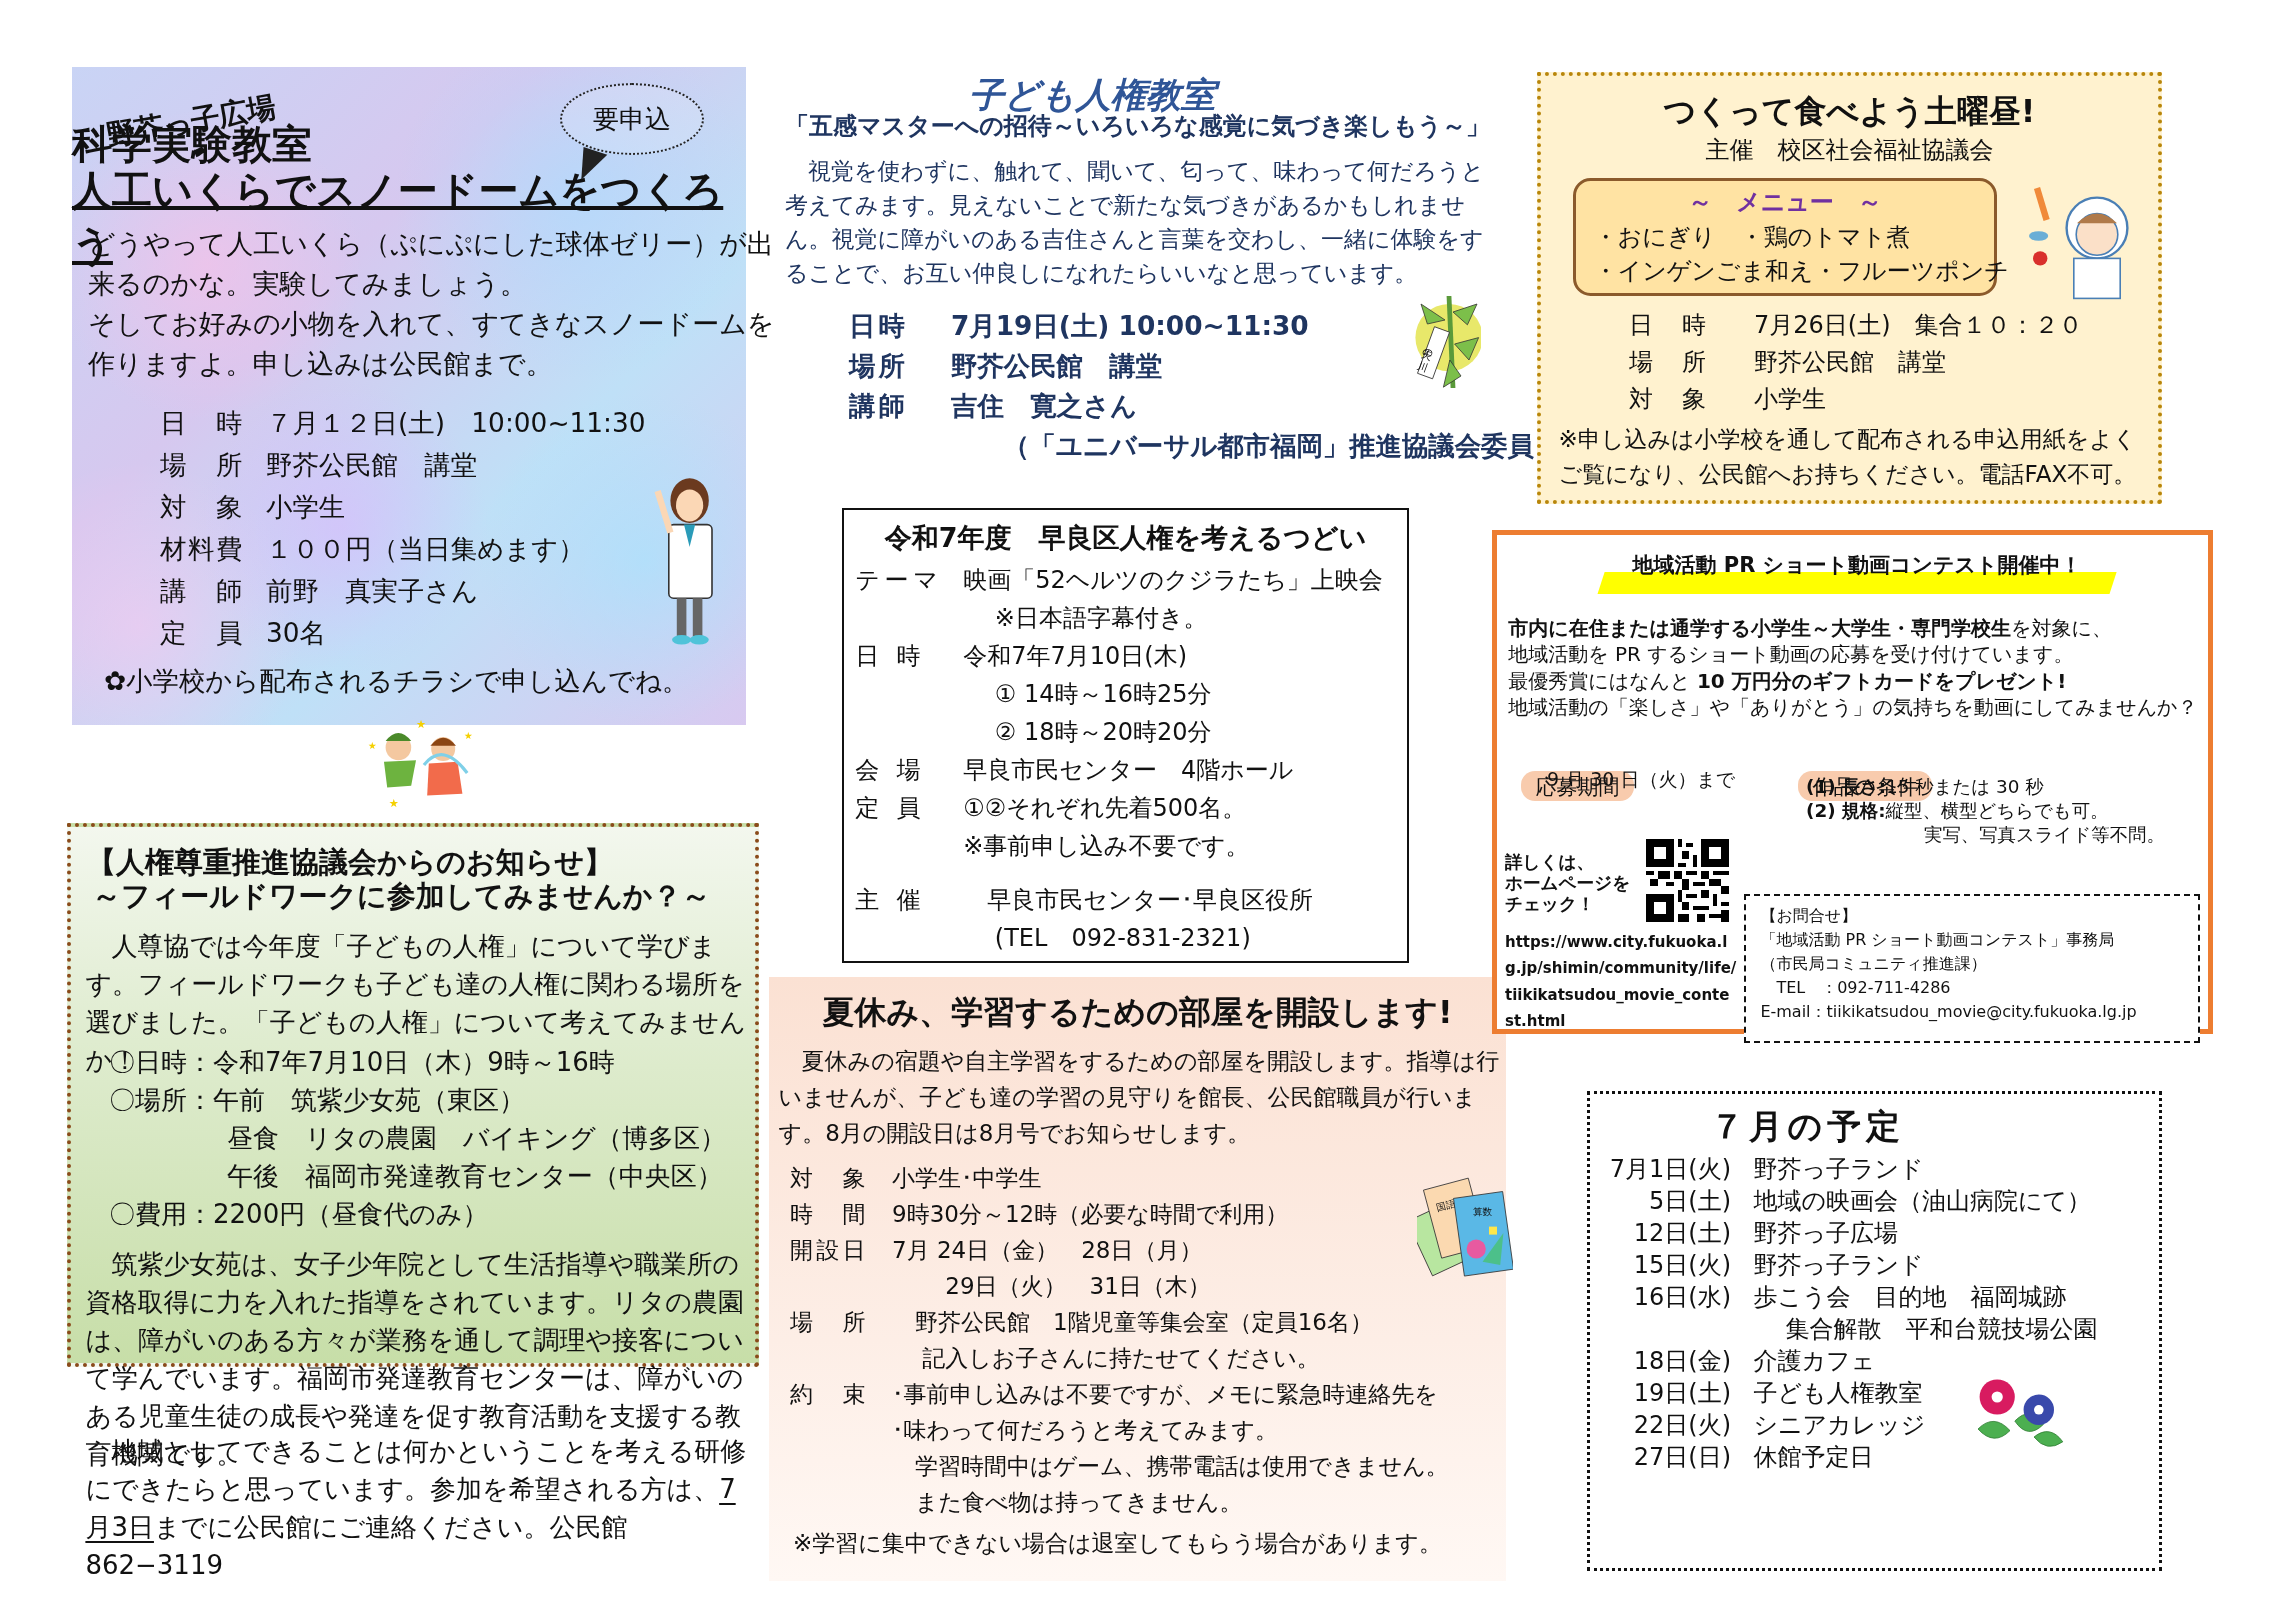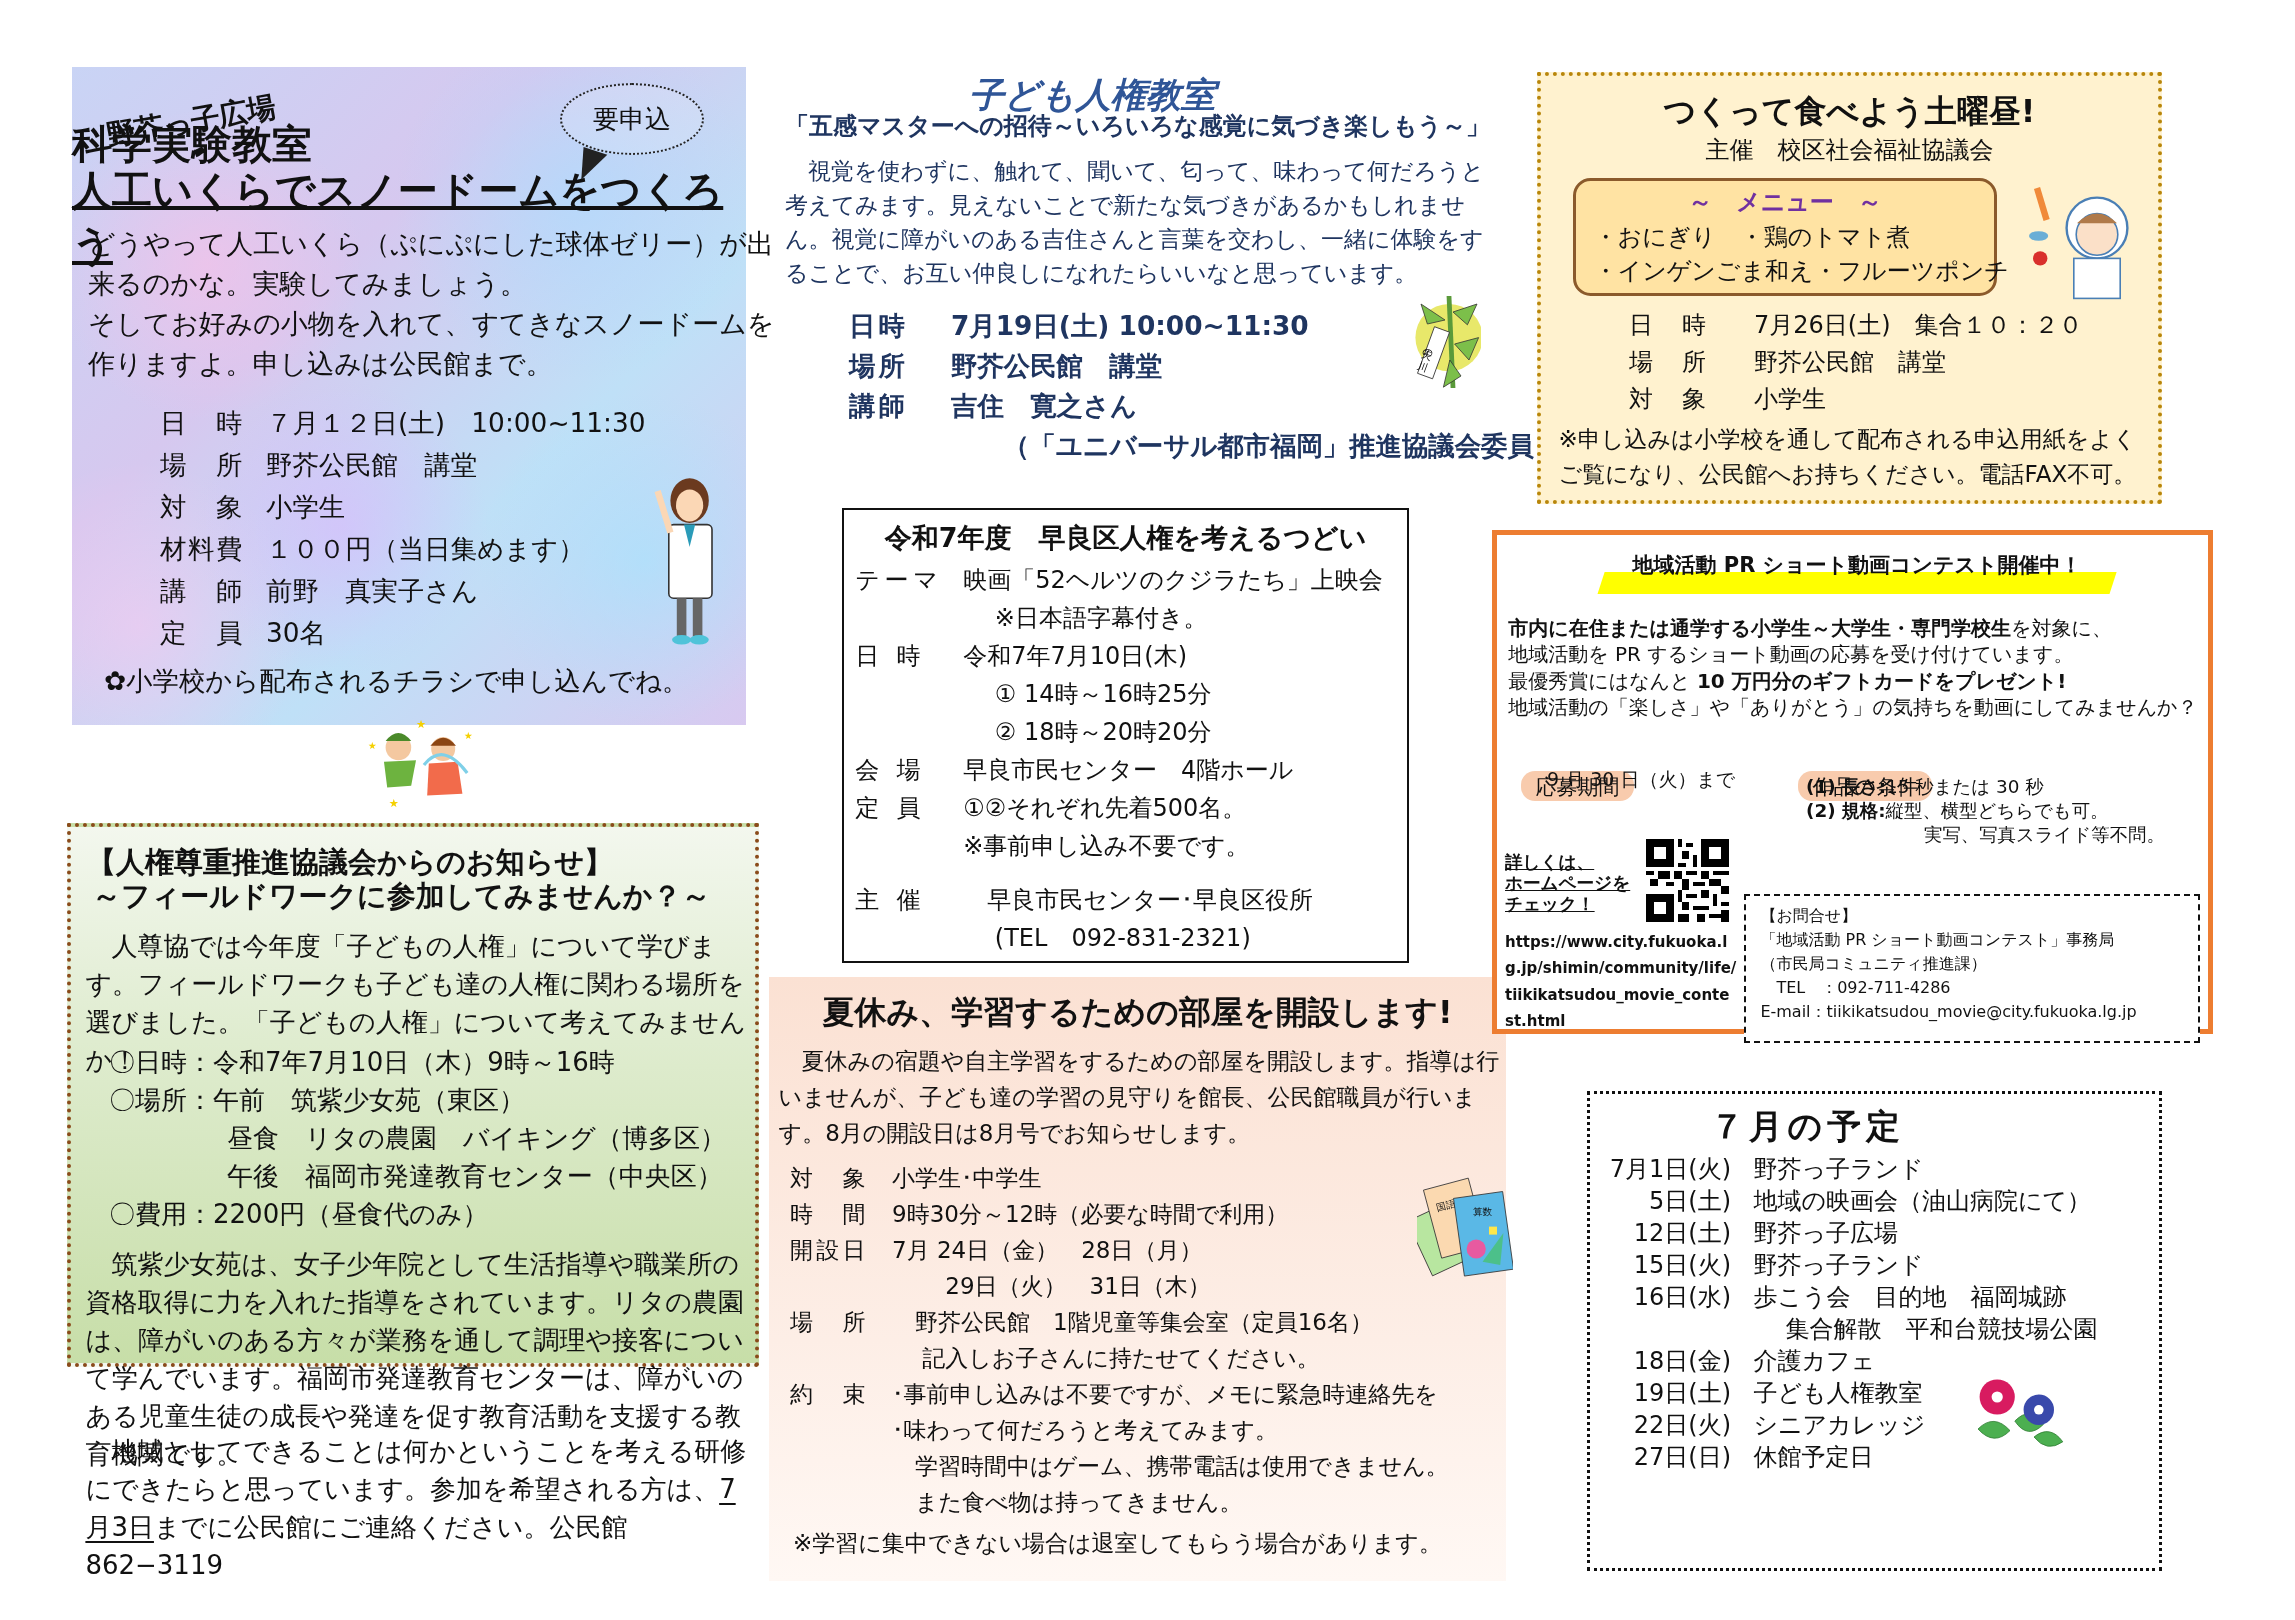--- a/index.html
+++ b/index.html
@@ -112,21 +112,21 @@
   #contest .hl { left: 16px; top: 21px; width: 512px; height: 22.4px; background: #ffff00; transform: skewX(-18deg); }
   #contest .title { left: 0; width: 100%; top: 0; text-align: center; font-size: 21px; font-weight: 700; }
   #contest .intro { left: 11.2px; top: 80px; font-size: 20px; line-height: 26.4px; }
   #contest .b { font-weight: 700; }
   #contest .tag { height: 30px; background: #f8cbad; border-radius: 14px; font-size: 21px; padding: 1.6px 14.4px; margin-top: 44px; }
   #contest .t1 { left: 24px; top: 192px; }
   #contest .t2 { left: 301px; top: 192px; }
   #contest .period { left: 50px; top: 232px; font-size: 19px; }
   #contest .cond { left: 309px; top: 240px; font-size: 18.4px; line-height: 24px; }
   #contest .cond .ind { padding-left: 118px; }
-  #contest .detail { left: 8px; top: 317px; font-size: 17.6px; line-height: 21px; font-weight: 700; text-decoration: underline; }
+  #contest .detail { left: 8px; top: 317px; font-size: 17.6px; line-height: 21px; font-weight: 700; }
   #qr { left: 149px; top: 304px; width: 83px; height: 83px; }
   #contest .url { left: 8px; top: 394px; font-size: 15px; line-height: 26.4px; font-weight: 700; width: 232px; word-break: break-all; }
   #contest .inquiry { left: 247px; top: 359px; width: 456px; height: 149px; border: 2.4px dashed #111; background: #fff; padding: 8px 14.4px; font-size: 16px; line-height: 24px; }
 
   
   #schedule { left: 1587px; top: 1091px; width: 575px; height: 480px; border: 3.2px dotted #111; background: #fff; }
   #schedule .title { left: 120px; top: 9.6px; font-size: 34px; font-weight: 900; letter-spacing: 4.8px; }
   #schedule .rows { left: 6.4px; top: 59px; font-size: 24px; line-height: 32px; }
   #schedule .row { display: flex; }
   #schedule .date { width: 157px; text-align: right; padding-right: 22.4px; }

